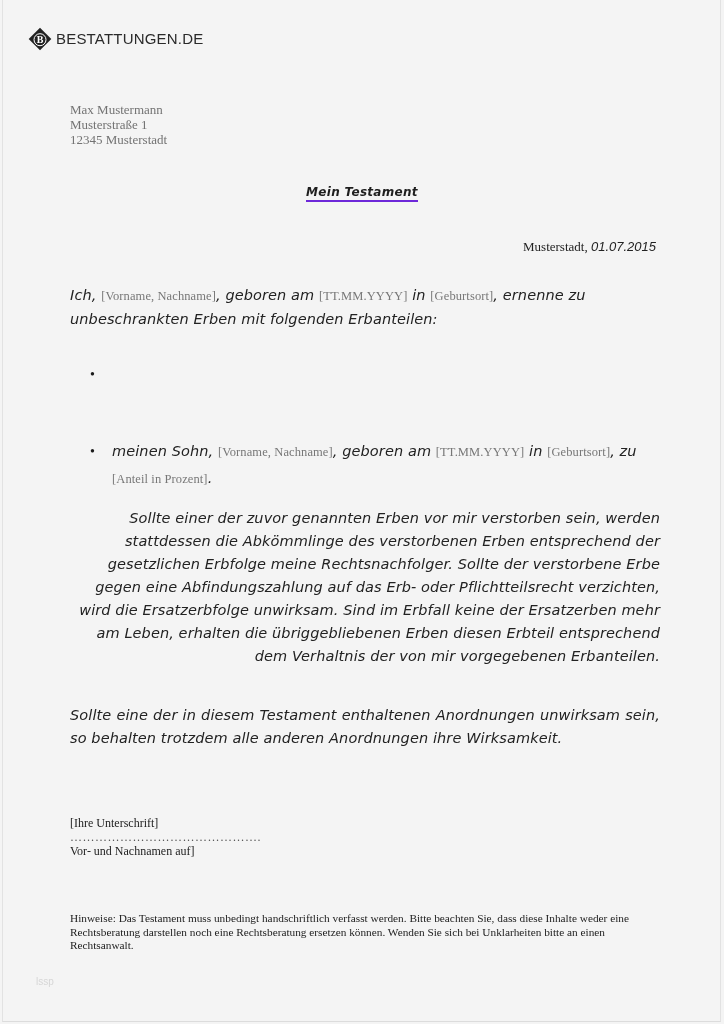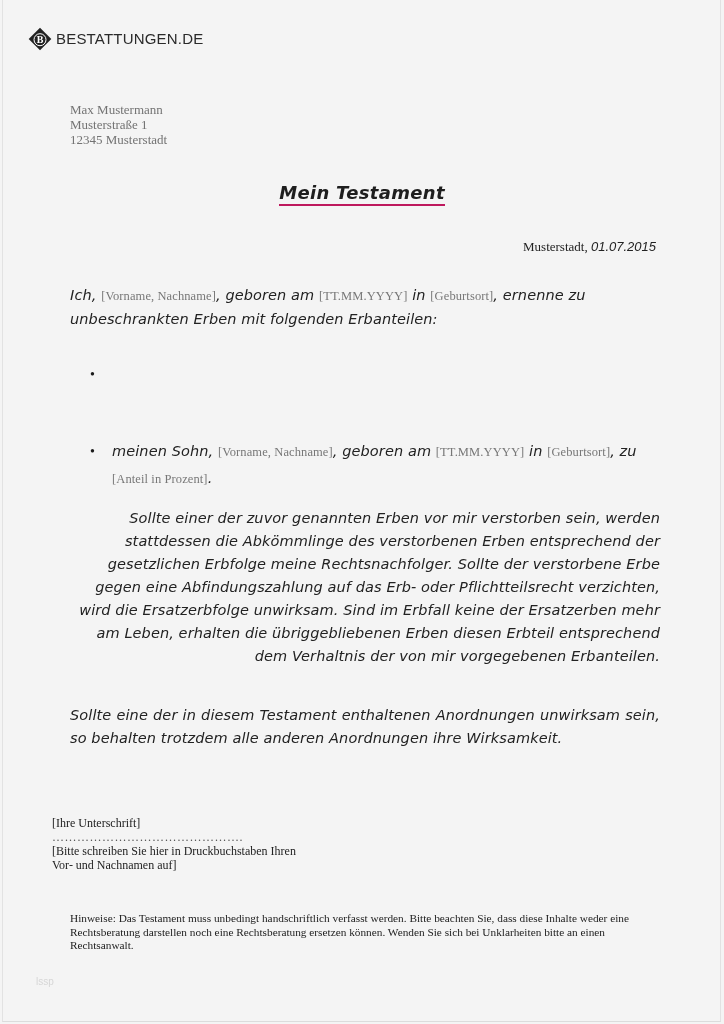--- a/index.html
+++ b/index.html
@@ -25,41 +25,41 @@
     display:flex; align-items:center; justify-content:center; line-height:1;
   }
   .logo-text { font-family:"Liberation Sans", sans-serif; font-size:15px; color:#2a2a2a; letter-spacing:0.2px; }
 
   .address { position:absolute; left:70px; top:102px; font-size:13px; line-height:15px; color:#737373; }
 
   .title {
     position:absolute; left:0; width:724px; top:182px; text-align:center;
   }
   .title span {
-    font-family:"DejaVu Sans", sans-serif; font-style:italic; font-size:18px; font-weight:bold;
-    color:#1e1e1e; border-bottom:2px solid #be185d; padding-bottom:1px; letter-spacing:0.3px;
+    font-family:"DejaVu Sans", sans-serif; font-style:italic; font-size:12px; font-weight:bold;
+    color:#1e1e1e; border-bottom:2px solid #6d28d9; padding-bottom:1px; letter-spacing:0.3px;
   }
   .date { position:absolute; right:68px; top:239px; font-size:13px; color:#222; }
   .date .num { font-family:"Liberation Sans", sans-serif;font-style:italic; }
 
   .hand { font-family:"DejaVu Sans", sans-serif; font-style:italic; font-size:14.5px; color:#222; letter-spacing:0.1px; }
   .ph { font-family:"Liberation Serif", serif; font-style:normal; font-size:12.5px; color:#777; }
 
   .para { position:absolute; left:70px; width:590px; line-height:23px; }
   .p1 { top:284px; }
   .bullets { position:absolute; left:90px; width:570px; }
   .b1 { top:362px; }
   .b2 { top:439px; }
   .bullet { display:flex; }
   .bullet .dot { width:22px; flex:none; font-size:14px; line-height:25.5px; }
   .bullet .txt { line-height:25.5px; }
   .p2 { top:507px;text-align:right; }
   .p3 { top:704px; text-align:justify; }
 
-  .sig { position:absolute; left:52px; top:816px; font-size:12px; line-height:14px; color:#222; }
+  .sig { position:absolute; left:70px; top:816px; font-size:12px; line-height:14px; color:#222; }
   .sig .dots { color:#555; letter-spacing:0.5px; }
 
   .note { position:absolute; left:70px; top:912px; width:590px; font-size:11.3px; line-height:13.5px; color:#222; }
 
   .watermark { position:absolute; left:36px; top:976px; font-family:"Liberation Sans", sans-serif; font-size:10px; color:#d6d6d6; }
 </style>
 </head>
 <body>
 
 <div class="frame"></div>
@@ -114,19 +114,18 @@
   </div>
 </div>
 
 <div class="para p2 hand">Sollte einer der zuvor genannten Erben vor mir verstorben sein, werden stattdessen die Abkömmlinge des verstorbenen Erben entsprechend der gesetzlichen Erbfolge meine Rechtsnachfolger. Sollte der verstorbene Erbe gegen eine Abfindungszahlung auf das Erb- oder Pflichtteilsrecht verzichten, wird die Ersatzerbfolge unwirksam. Sind im Erbfall keine der Ersatzerben mehr am Leben, erhalten die übriggebliebenen Erben diesen Erbteil entsprechend dem Verhaltnis der von mir vorgegebenen Erbanteilen.</div>
 
 <div class="para p3 hand">Sollte eine der in diesem Testament enthaltenen Anordnungen unwirksam sein, so behalten trotzdem alle anderen Anordnungen ihre Wirksamkeit.</div>
 
 <div class="sig">
   <div>[Ihre Unterschrift]</div>
   <div class="dots">……………………………………….</div>
-  <div>[Bitte schreiben Sie hier in Druckbuchstaben Ihren</div>
   <div>Vor- und Nachnamen auf]</div>
 </div>
 
 <div class="note">Hinweise: Das Testament muss unbedingt handschriftlich verfasst werden. Bitte beachten Sie, dass diese Inhalte weder eine Rechtsberatung darstellen noch eine Rechtsberatung ersetzen können. Wenden Sie sich bei Unklarheiten bitte an einen Rechtsanwalt.</div>
 
 <div class="watermark">lssp</div>
 
 </body></html>

